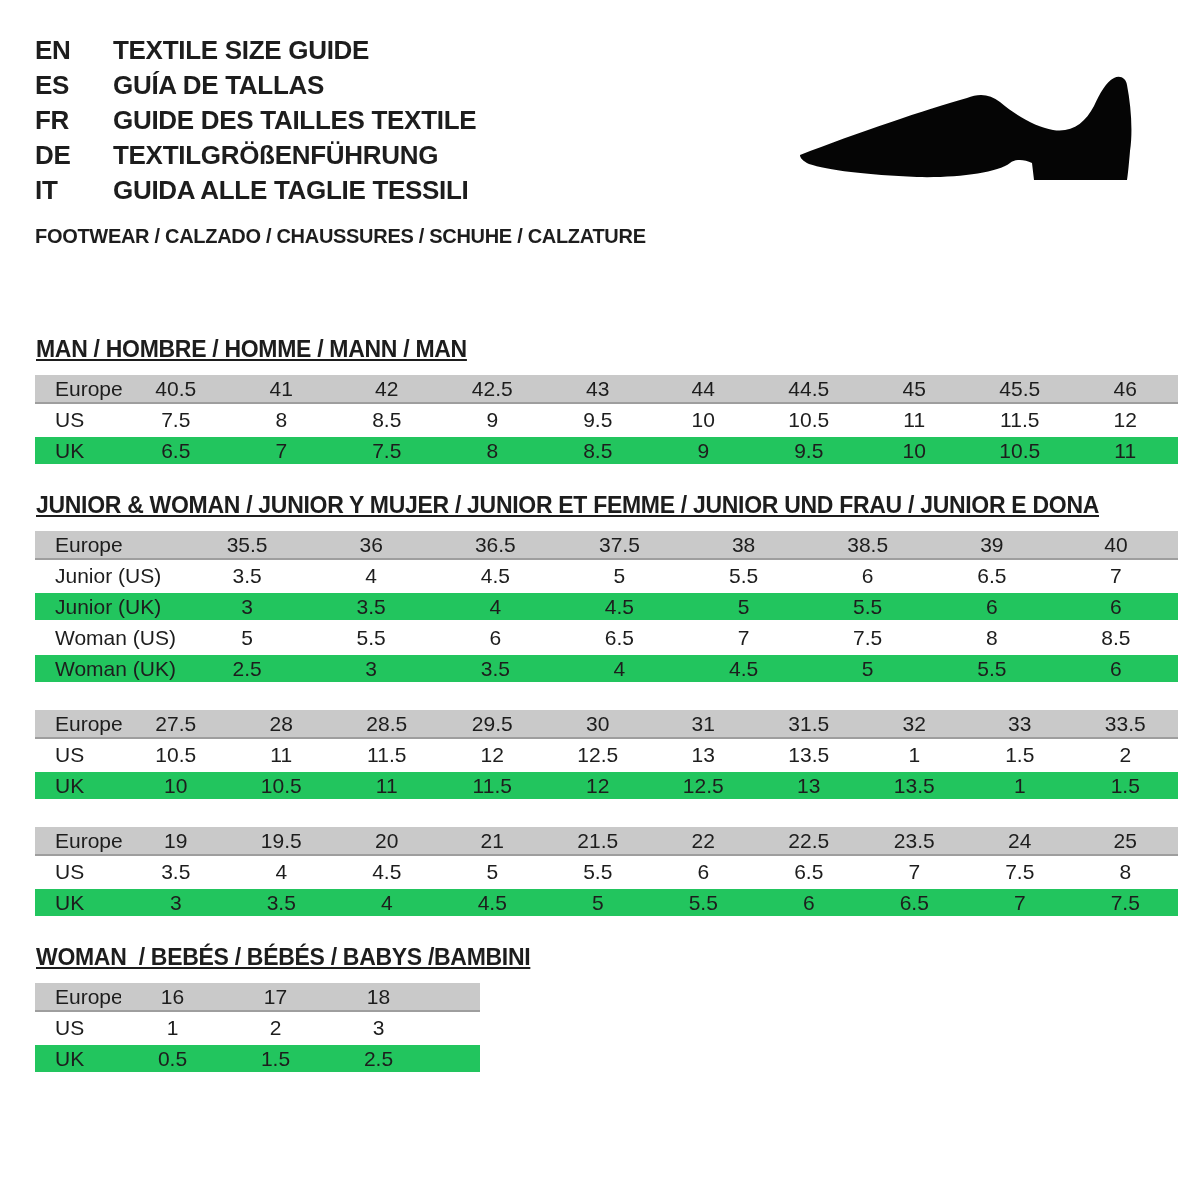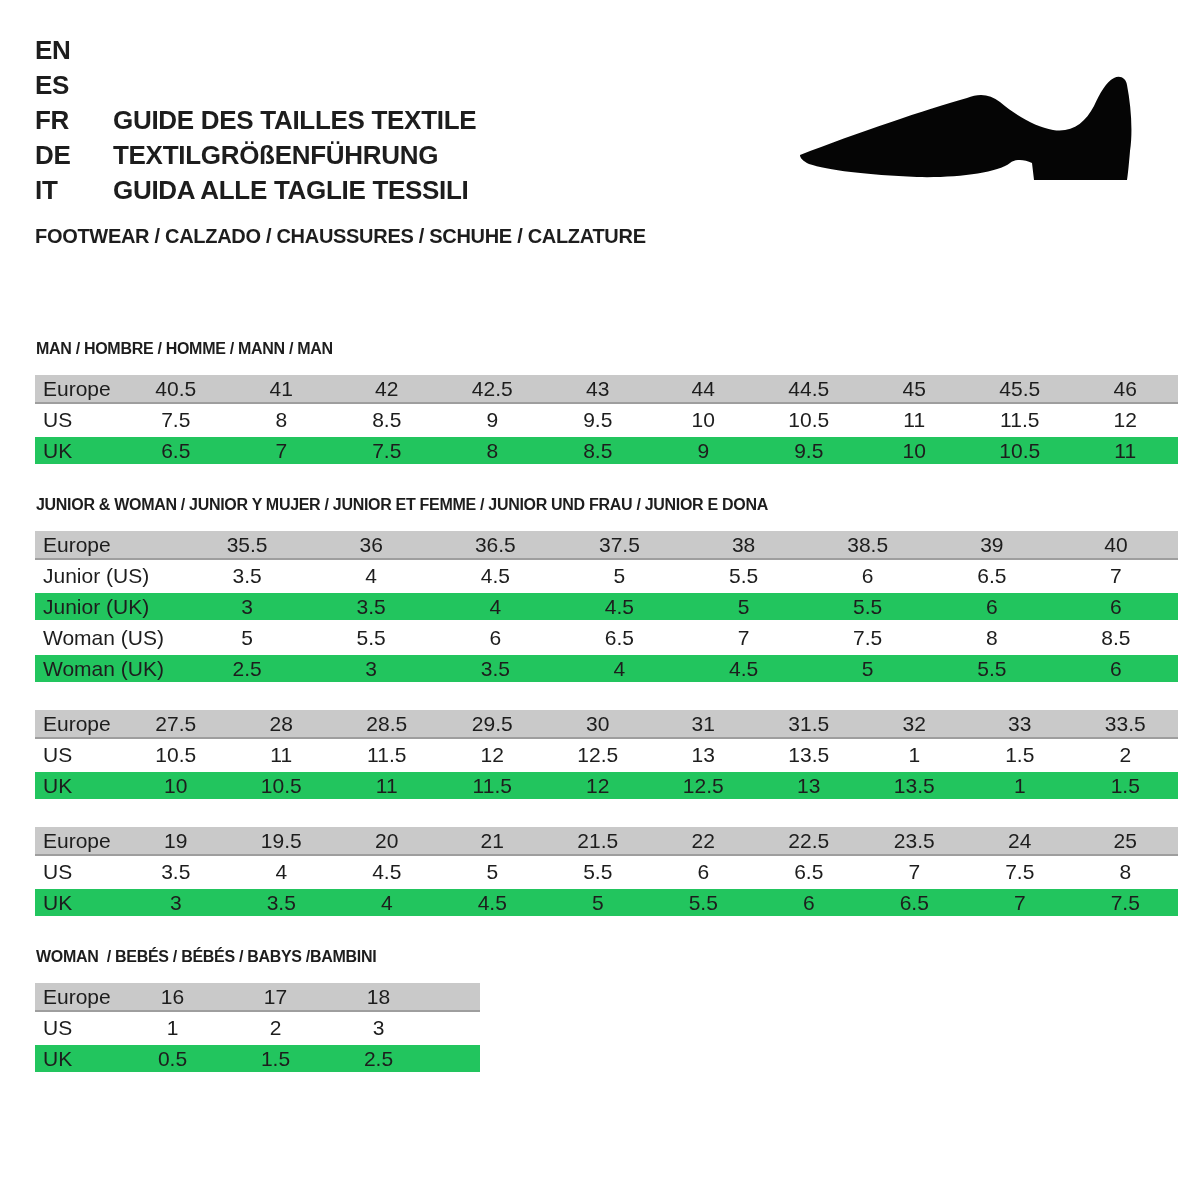--- a/index.html
+++ b/index.html
@@ -50,25 +50,26 @@
     width: 345px;
     height: 115px;
   }
   .shoe-wrap svg { width: 100%; height: 100%; display: block; }
 
   
   .sections { margin-top: 88px; }
   .size-section + .size-section { margin-top: 28px; }
   .section-title {
     margin: 0 0 13px 1px;
-    font-size: 16px;
+    font-size: 23px;
     line-height: 26px;
     font-weight: bold;
     letter-spacing: -0.3px;
     white-space: pre;
+    text-decoration: underline;
   }
 
   .size-table { width: 1143px; }
   .size-table.narrow { width: 445px; }
 
   .trow {
     display: grid;
     align-items: center;
     height: 27px;
     margin-bottom: 4px;
@@ -76,34 +77,36 @@
   }
   .cols-10 .trow { grid-template-columns: 88px repeat(10, 1fr); }
   .cols-8  .trow { grid-template-columns: 150px repeat(8, 1fr); }
   .cols-3  .trow { grid-template-columns: 86px repeat(3, 103px) 1fr; }
 
   .r-head  { background: #c9c9c9; box-shadow: 0 2px 0 #9e9e9e; }
   .r-plain { background: #ffffff; }
   .r-alt   { background: #22c55e; }
 
   .cell { overflow: hidden; white-space: nowrap; }
-  .cell.label { padding-left: 8px; text-align: left; }
+  .cell.label { padding-left: 20px; text-align: left; }
   .cell.val   { text-align: center; }
 </style>
 </head>
 <body>
 
 <div class="page">
 
   <div class="lang-block">
     <div class="lang-row">
       <span class="lang-code">EN</span>
+      <span class="lang-label">TEXTILE SIZE GUIDE</span>
     </div>
     <div class="lang-row">
       <span class="lang-code">ES</span>
+      <span class="lang-label">GUÍA DE TALLAS</span>
     </div>
     <div class="lang-row">
       <span class="lang-code">FR</span>
       <span class="lang-label">GUIDE DES TAILLES TEXTILE</span>
     </div>
     <div class="lang-row">
       <span class="lang-code">DE</span>
       <span class="lang-label">TEXTILGRÖßENFÜHRUNG</span>
     </div>
     <div class="lang-row">

